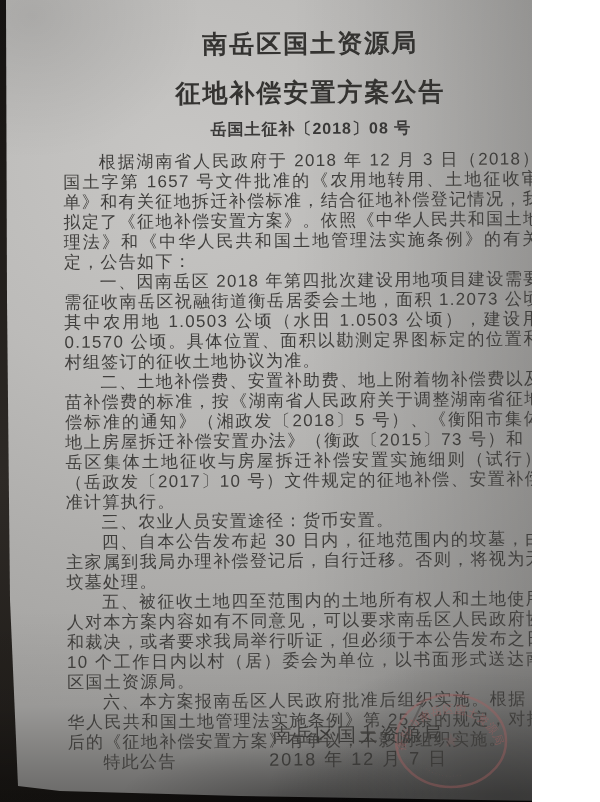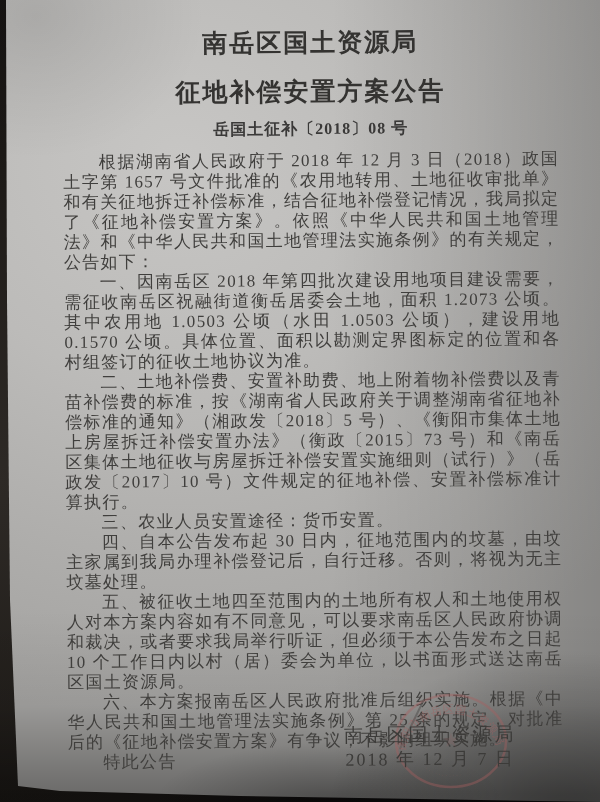--- a/index.html
+++ b/index.html
@@ -1,23 +1,23 @@
 <!DOCTYPE html>
 <html><head>
 <meta charset="utf-8">
 <style>
   html, body { margin: 0; padding: 0; }
   #photo {
     position: relative;
-    width: 600px;
+    width: 532px;
     height: 802px;
     overflow: hidden;
     background:
       radial-gradient(ellipse 420px 600px at 0% 60%, #2e2a26 0%, #1c1916 55%, #121010 100%);
-    font-family: Liberation Serif, serif;
+    font-family: Liberation Sans, sans-serif;
   }
   
   #paper {
     position: absolute;
     left: 0; top: 0;
     width: 600px; height: 802px;
     clip-path: polygon(6px 0px, 600px 0px, 600px 802px, 420px 799px, 240px 796px,
                        60px 791px, 18px 786px, 10px 600px, 7px 300px, 6px 0px);
     background:
       radial-gradient(ellipse 620px 560px at 30% 20%, #c7c6c4 0%, #bcbbb9 40%, #b0afad 68%, #a3a2a0 100%);

